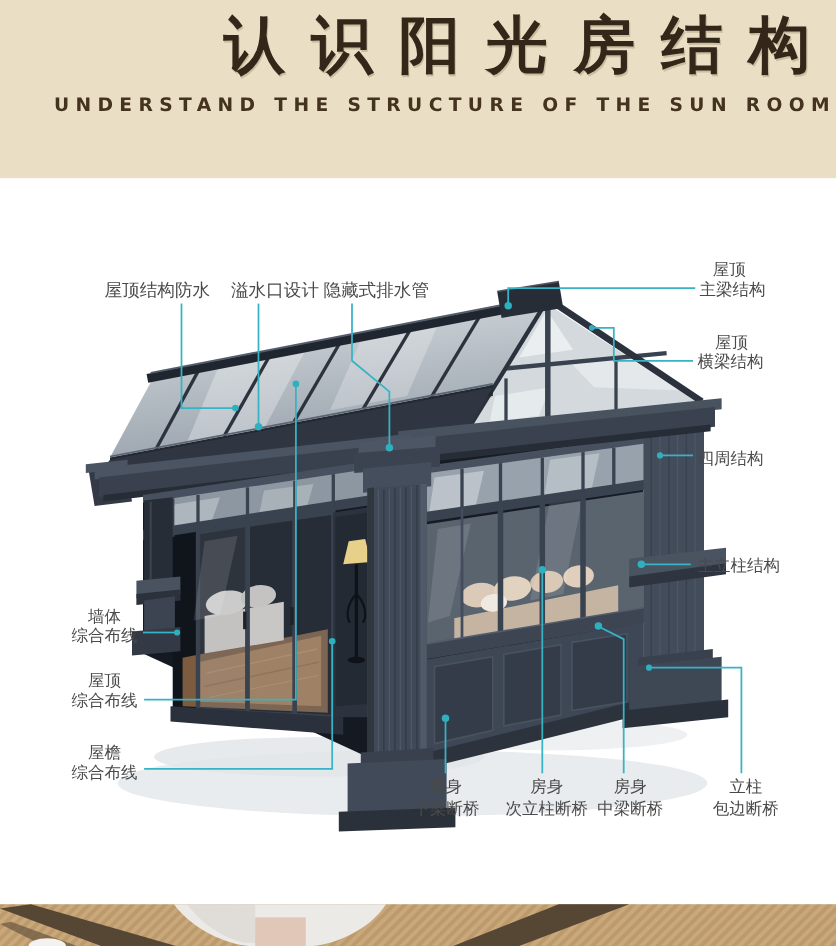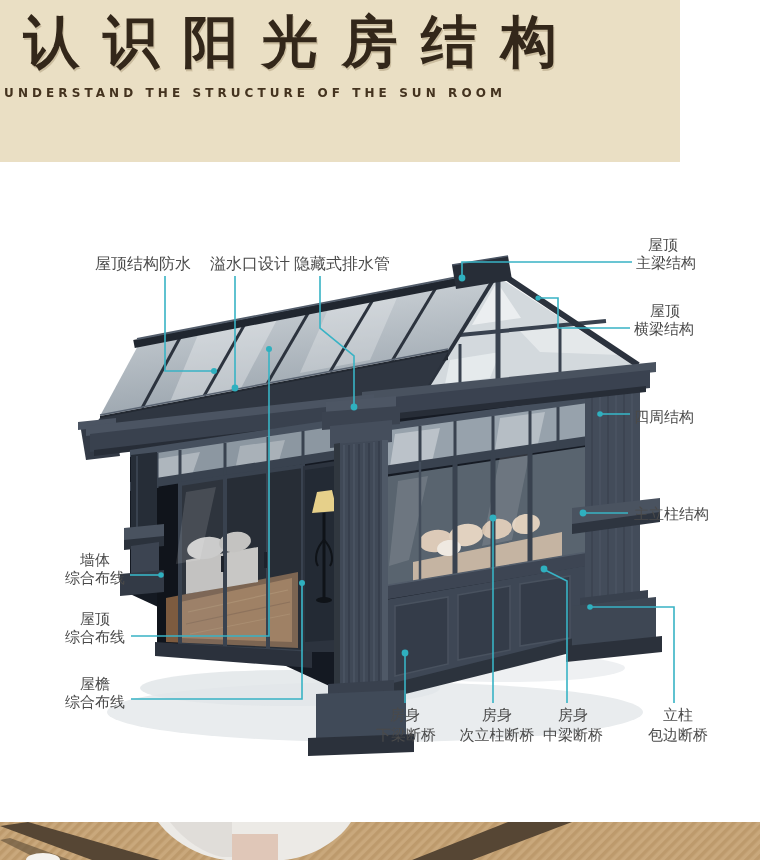--- a/index.html
+++ b/index.html
@@ -1,32 +1,32 @@
 <!DOCTYPE html>
 <html><head>
 <meta charset="utf-8">
 <style>
   html,body{margin:0;padding:0;background:#ffffff;}
   .page{
     position:relative;width:760px;height:860px;margin:0 auto;overflow:hidden;
     background:#ffffff;font-family:"DejaVu Sans","Liberation Sans",sans-serif;
   }
   .header{
-    position:absolute;top:0;left:0;width:680px;height:162px;
-    background:#eadfc4;text-align:left;
+    position:absolute;top:0;left:0;width:760px;height:162px;
+    background:#eadfc4;text-align:right;
   }
   .header h1{
     margin:0;padding-top:10px;padding-left:.42em;
     font-size:56px;font-weight:800;color:#33271a;
     letter-spacing:.42em;line-height:1.15;
     text-shadow:1px 2px 0 rgba(122,102,66,.28);
   }
   .header .subtitle{
     margin-top:12px;padding-left:.34em;
-    font-size:12px;font-weight:bold;color:#44331f;letter-spacing:.34em;
+    font-size:17px;font-weight:bold;color:#44331f;letter-spacing:.34em;
   }
   svg.diagram{position:absolute;top:0;left:0;}
   .lbl{fill:#4a4a4a;font-weight:500;}
   .lbl16{font-size:16px;}
   .lbl15{font-size:15px;}
   .leader{stroke:#38b3c5;stroke-width:1.6;fill:none;}
   .dot{fill:#2fb0bf;}
 </style>
 </head>
 <body>

